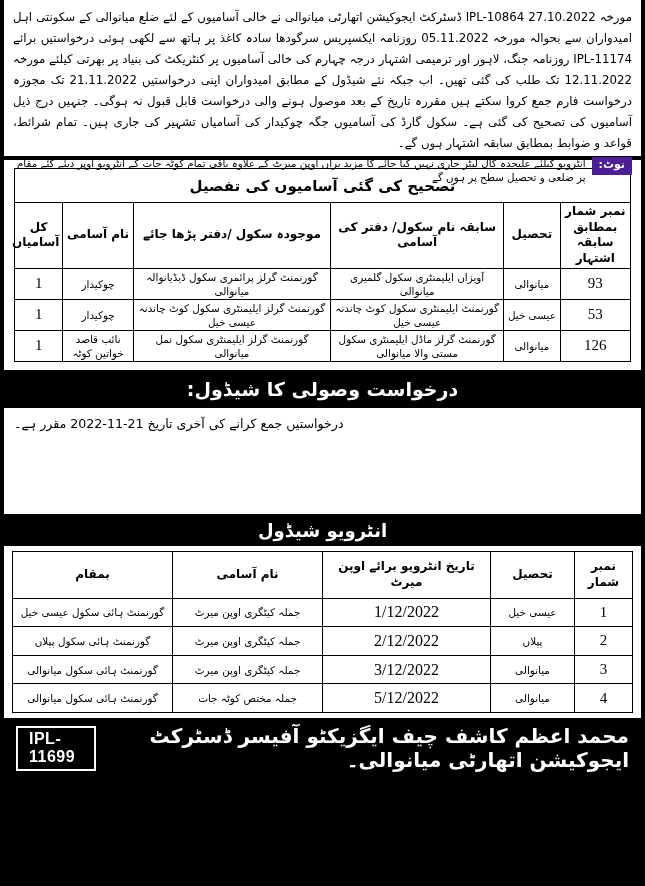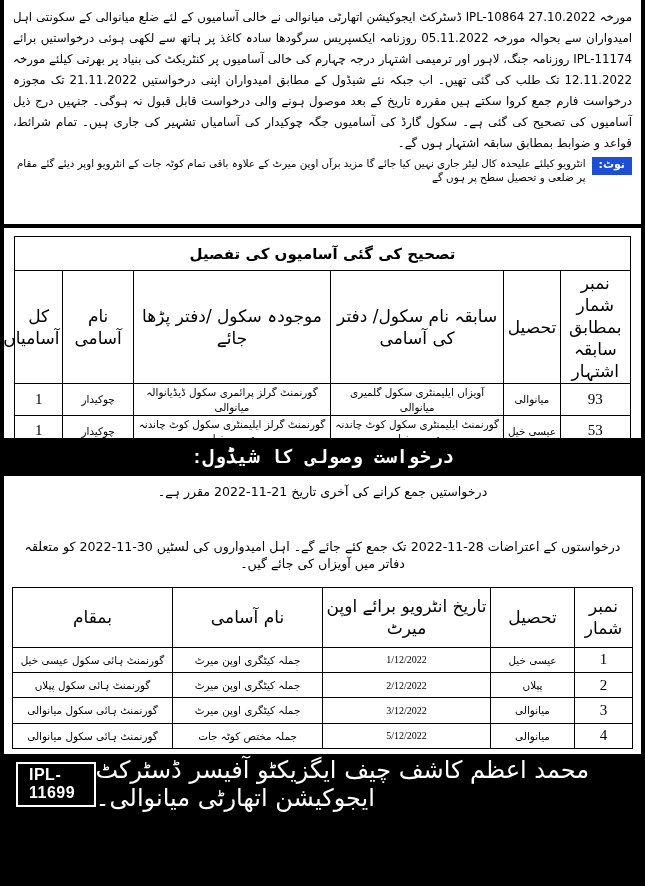--- a/index.html
+++ b/index.html
@@ -13,55 +13,55 @@
   
   .masthead {
     height:92px; color:#ffffff; text-align:center;
     display:flex; flex-direction:column; justify-content:center;
     gap:9px; padding:4px 3px 6px; direction:rtl;
   }
   .masthead .l1 { font-size:13px; font-weight:bold; }
   .masthead .l2 { font-size:15.5px; font-weight:bold; }
   
   .panel { background:#ffffff; margin:0 4px; direction:rtl; }
-  .intro-panel { height:224px; padding:7px 9px 3px; margin-bottom:4px; }
+  .intro-panel { height:156px; padding:7px 9px 3px; margin-bottom:4px; }
   .intro-text { font-size:11.8px; line-height:1.78; text-align:justify; }
   .note-line { margin-top:3px; font-size:10.3px; line-height:1.35; display:flex; gap:6px; align-items:flex-start; }
-  .note-chip { background:#1d4ed8; color:#fff; font-weight:bold; font-size:11px; padding:1px 7px 2px; flex:0 0 auto; }
+  .note-chip { background:#4c1d95; color:#fff; font-weight:bold; font-size:11px; padding:1px 7px 2px; flex:0 0 auto; }
   
   .tbl1-panel { height:210px; padding:8px 10px; }
   .tbl2-panel { height:172px; padding:5px 8px; }
   table { width:100%; height:100%; border-collapse:collapse; direction:rtl; table-layout:fixed; }
   th, td { border:1.7px solid #000; text-align:center; vertical-align:middle; padding:1px 3px; }
   .tbl-title { font-size:15px; font-weight:bold; height:34px; }
-  th.hdr { font-size:17px; font-weight:normal; line-height:1.3; }
+  th.hdr { font-size:12px; font-weight:bold; line-height:1.3; }
   td.u { font-size:10.4px; line-height:1.35; }
   td.num { font-family:"Liberation Serif", serif; font-size:15px; direction:ltr; }
-  td.date { font-family:"Liberation Serif", serif; font-size:10px; direction:ltr; }
+  td.date { font-family:"Liberation Serif", serif; font-size:16px; direction:ltr; }
   
   .band {
     color:#ffffff; font-weight:bold; display:flex;
-    align-items:center; justify-content:center; direction:rtl;font-family:Liberation Mono, monospace;
+    align-items:center; justify-content:center; direction:rtl;
   }
   .band-1 { height:38px; font-size:19px; }
   .band-2 { height:32px; font-size:18px; }
   
   .sched-panel { height:106px; padding:8px 10px 10px; display:flex; flex-direction:column; justify-content:space-between; }
-  .sched-line { font-size:12.6px; text-align:center; line-height:1.3; }
+  .sched-line { font-size:12.6px; text-align:left; line-height:1.3; }
   
   .footer {
     height:60px; display:flex; align-items:center;
     justify-content:space-between; padding:0 16px; color:#ffffff;
   }
   .ipl-box {
     border:2.5px solid #ffffff; color:#ffffff;
     font-family:"Liberation Sans", sans-serif; font-weight:bold;
     font-size:16px; padding:2px 11px 3px; letter-spacing:0.5px;
   }
-  .signature { direction:rtl; font-size:24px; font-weight:normal; text-align:left; }
+  .signature { direction:rtl; font-size:20px; font-weight:bold; text-align:right; }
 </style>
 </head>
 <body>
 
 <div>
 
 
   <section class="panel intro-panel">
     <p class="intro-text">مورخہ IPL-10864 27.10.2022 ڈسٹرکٹ ایجوکیشن اتھارٹی میانوالی نے خالی آسامیوں کے لئے ضلع میانوالی کے سکونتی اہل امیدواران سے بحوالہ مورخہ 05.11.2022 روزنامہ ایکسپریس سرگودھا سادہ کاغذ پر ہاتھ سے لکھی ہوئی درخواستیں برائے IPL-11174 روزنامہ جنگ، لاہور اور ترمیمی اشتہار درجہ چہارم کی خالی آسامیوں پر کنٹریکٹ کی بنیاد پر بھرتی کیلئے مورخہ 12.11.2022 تک طلب کی گئی تھیں۔ اب جبکہ نئے شیڈول کے مطابق امیدواران اپنی درخواستیں 21.11.2022 تک مجوزہ درخواست فارم جمع کروا سکتے ہیں مقررہ تاریخ کے بعد موصول ہونے والی درخواست قابل قبول نہ ہوگی۔ جنہیں درج ذیل آسامیوں کی تصحیح کی گئی ہے۔ سکول گارڈ کی آسامیوں جگہ چوکیدار کی آسامیاں تشہیر کی جاری ہیں۔ تمام شرائط، قواعد و ضوابط بمطابق سابقہ اشتہار ہوں گے۔</p>
     <div class="note-line">
@@ -117,23 +117,23 @@
         <td class="num">1</td>
       </tr>
     </tbody>
       </table>
   </section>
 
   <div class="band band-1">درخواست وصولی کا شیڈول:</div>
 
   <section class="panel sched-panel">
     <div class="sched-line">درخواستیں جمع کرانے کی آخری تاریخ 21-11-2022 مقرر ہے۔</div>
-    <div class="sched-line">درخواستوں کے اعتراضات 28-11-2022 تک جمع کئے جائے گے۔ اہل امیدواروں کی لسٹیں 30-11-2022 کو متعلقہ دفاتر میں آویزاں کی جائے گیں۔</div>
   </section>
 
+  <div class="band band-2">انٹرویو شیڈول</div>
 
   <section class="panel tbl2-panel">
     <table>
       <colgroup>
         <col style="width:58px">
           <col style="width:84px">
           <col style="width:168px">
         <col style="width:150px">
           <col style="width:160px">
       </colgroup>

